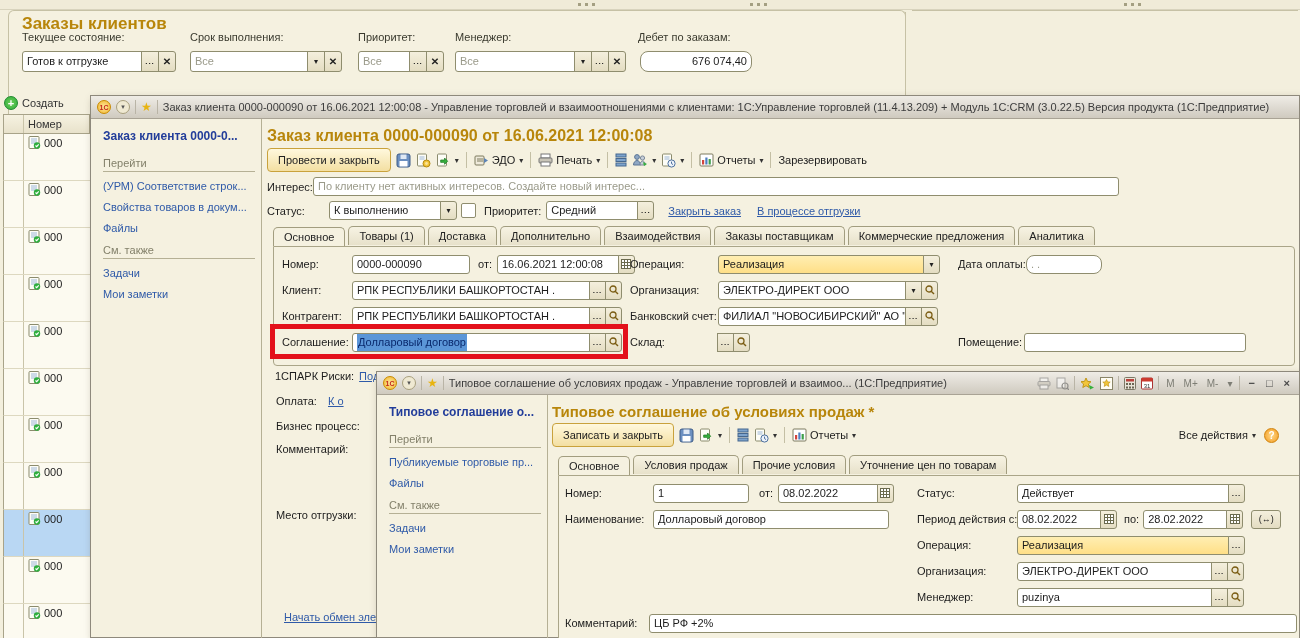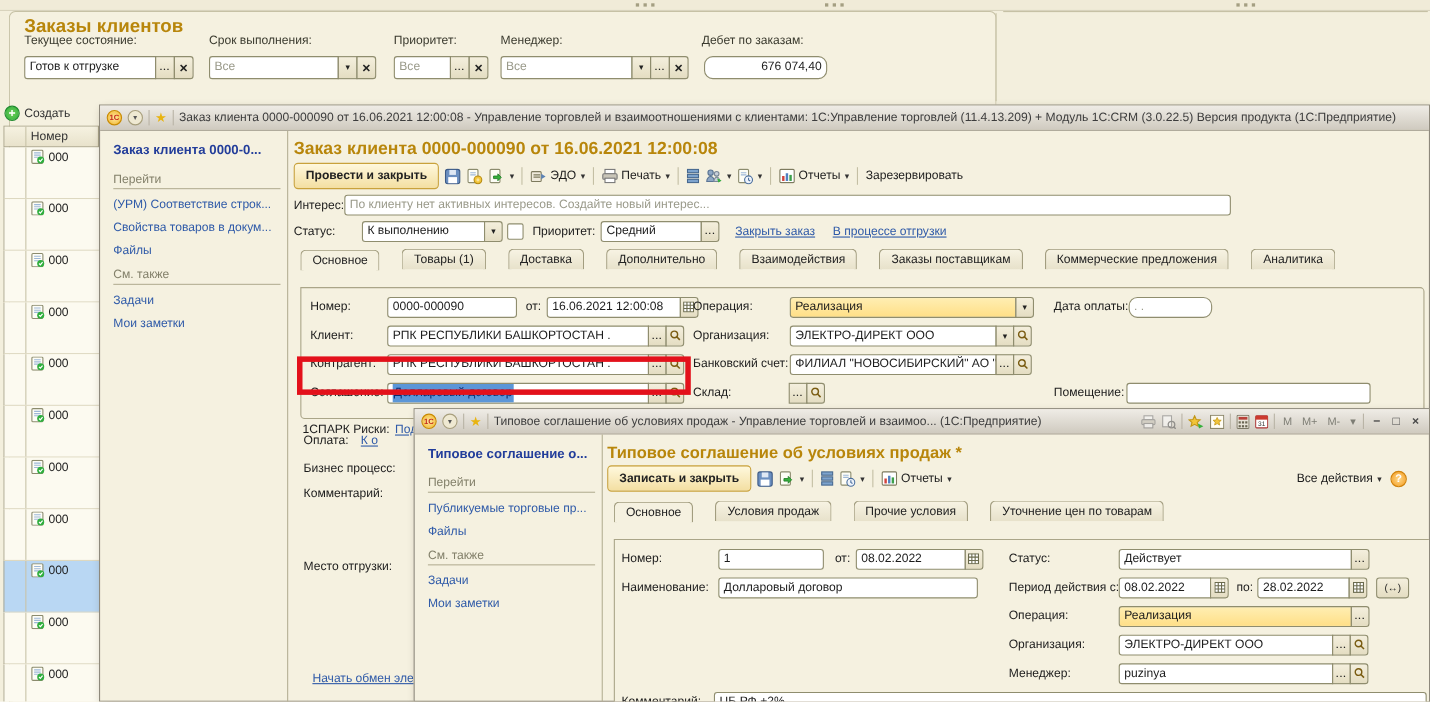--- a/index.html
+++ b/index.html
@@ -62,27 +62,27 @@
   .nav-title{color:#223d9a;font-weight:bold;font-size:12px;margin-bottom:14px;white-space:nowrap;overflow:hidden}
   .nav-sec{color:#83806a;border-bottom:1px solid #b5b095;margin:10px 0 8px;padding-bottom:2px}
   .nav-lnk{display:block;color:#2f5aa8;margin:0 0 9px;white-space:nowrap;overflow:hidden;cursor:pointer}
   .dmain{flex:1;position:relative;padding:2px 0 0 5px;box-sizing:border-box;overflow:hidden}
   .gold-title{color:#b8860b;font-weight:bold;font-size:16px;margin:6px 0 3px;white-space:nowrap}
   .gold-title.sm{font-size:15px}
   .tb{display:flex;align-items:center;gap:5px;margin:3px 0 0;height:24px}
   .tsep{width:1px;height:16px;background:#c4bfa4;margin:0 2px;flex:none}
   .abtn{display:inline-flex;align-items:center;height:22px;padding:0 10px;
     background:linear-gradient(#fff8dd,#f3dfa2);border:1px solid #c9a23c;border-radius:4px;
-    font-weight:bold;color:#222;cursor:pointer;white-space:nowrap}
+    font-weight:normal;color:#222;cursor:pointer;white-space:nowrap}
   .ddarr{font-size:8px;color:#333;margin-left:1px}
   .titem{display:flex;align-items:center;gap:3px;cursor:pointer;white-space:nowrap}
   .lnk{color:#2f5aa8;text-decoration:underline;cursor:pointer;white-space:nowrap}
   .frow{display:flex;align-items:center;margin-top:5px}
   .lblw{white-space:nowrap}
-  .tabs{display:flex;gap:20px;margin:6px 0 16px 6px;position:relative;z-index:2}
+  .tabs{display:flex;gap:3px;margin:6px 0 1px 6px;position:relative;z-index:2}
   .tab{background:linear-gradient(#f7f3e3,#e7e1ca);border:1px solid #a29d7f;border-bottom:none;
     border-radius:5px 5px 0 0;padding:3px 10px 2px;white-space:nowrap;cursor:pointer;color:#222}
   .tab.active{background:#f5f1e0;padding-bottom:3px;position:relative;top:1px;z-index:3}
   .fpanel{border:1px solid #aaa588;border-radius:0 4px 4px 4px;margin-left:6px;padding:4px 0 6px 8px;position:relative;background:#f5f1e0}
   .prow{display:flex;align-items:center;height:26px;position:relative}
   .c2{position:absolute;left:348px;display:flex;align-items:center}
   .c3{position:absolute;left:676px;display:flex;align-items:center}
   .c2b{position:absolute;left:352px;display:flex;align-items:center}
   .inp.s{height:19px;line-height:17px}
   .btn.s{height:19px;width:17px}

